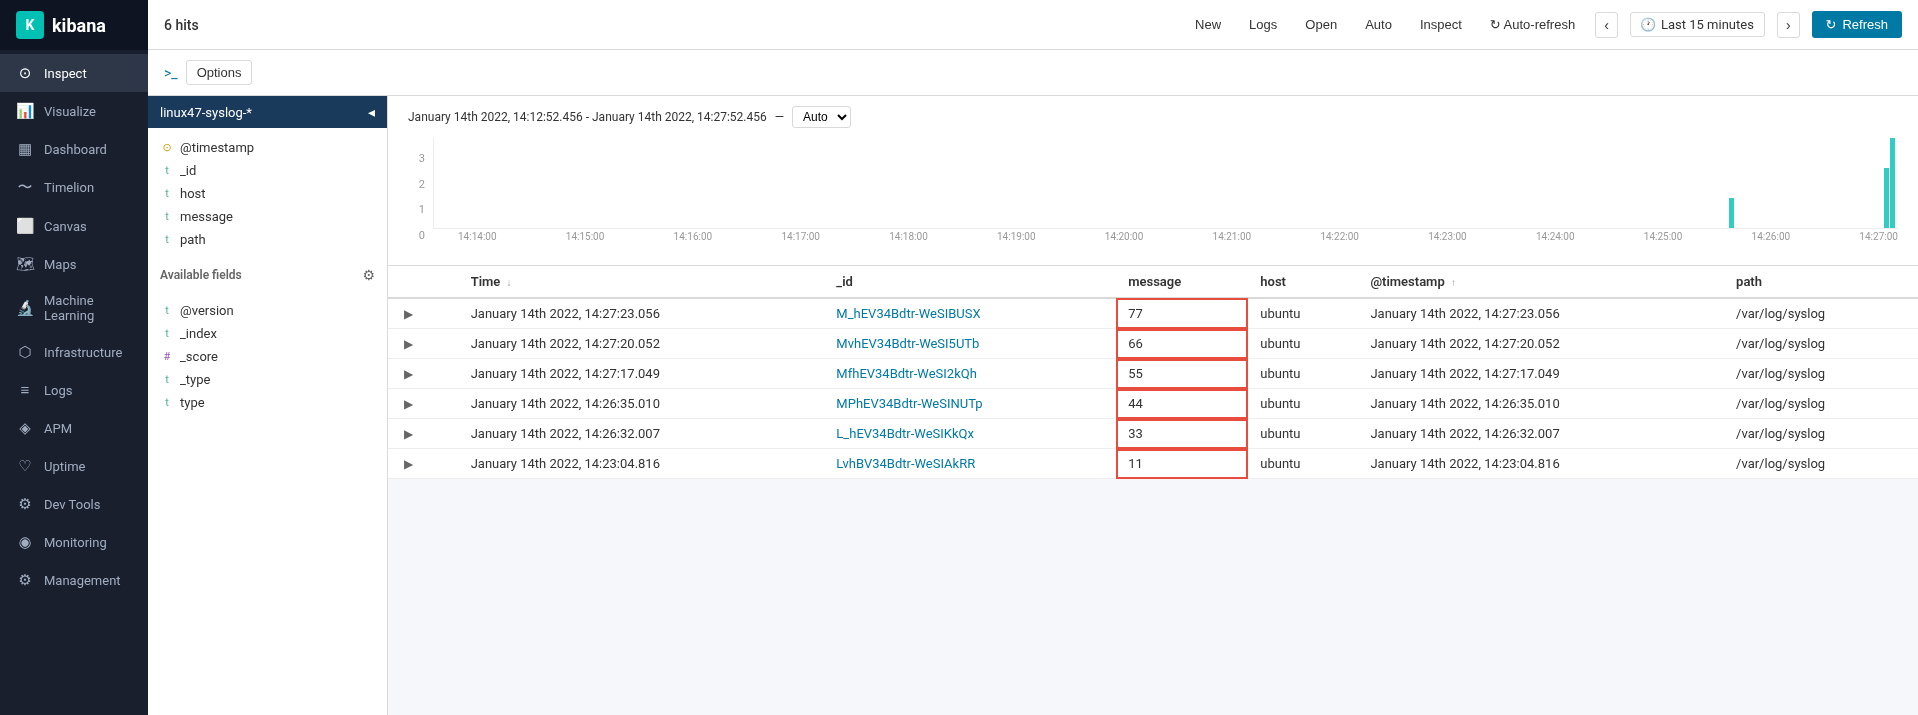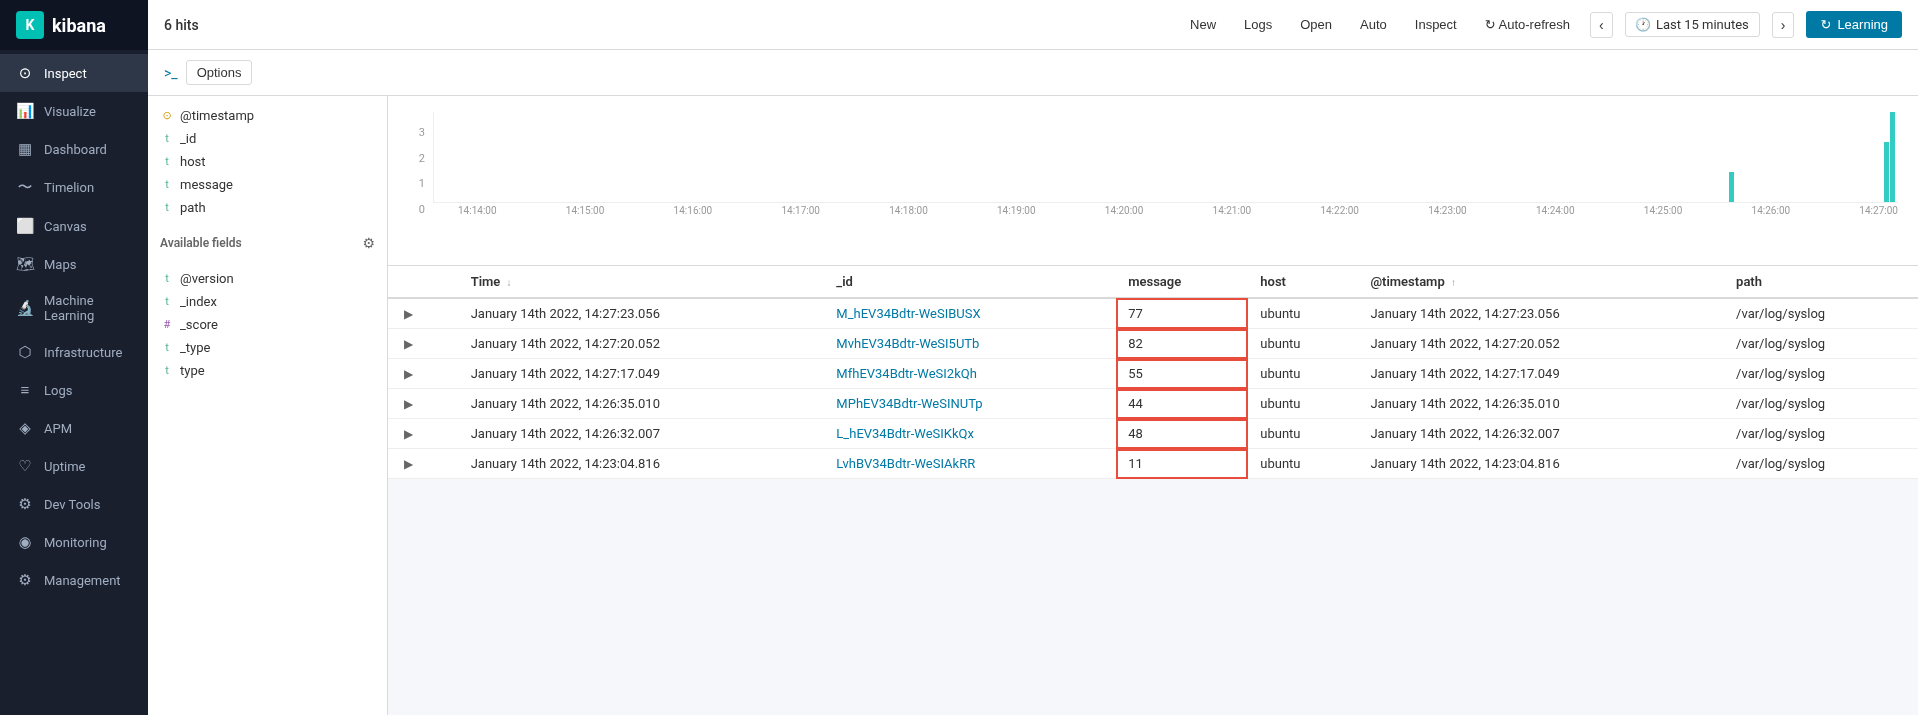--- a/index.html
+++ b/index.html
@@ -441,33 +441,37 @@
       <span>↻</span> <span>Auto-refresh</span>
     </button>
     <button class="topbar-nav-btn">‹</button>
     <div class="topbar-time">
       <span>🕐</span>
       <span>Last 15 minutes</span>
     </div>
     <button class="topbar-nav-btn">›</button>
     <button class="refresh-btn">
       <span>↻</span>
-      <span>Learning</span>
+      <span>Refresh</span>
     </button>
   </div>
 
   <div id="searchbar">
     <span class="search-prompt">&gt;_</span>
     <button class="options-btn">Options</button>
   </div>
 
 
   <div id="content">
 
     <div id="left-panel">
+      <div class="index-pattern">
+        <span>linux47-syslog-*</span>
+        <button class="collapse-btn">◂</button>
+      </div>
 
       <div class="fields-section">
         <div class="field-item">
           <span class="field-type clock">⊙</span>
           <span class="field-name">@timestamp</span>
         </div>
         <div class="field-item">
           <span class="field-type text">t</span>
           <span class="field-name">_id</span>
         </div>
@@ -509,20 +513,29 @@
         <div class="field-item">
           <span class="field-type text">t</span>
           <span class="field-name">type</span>
         </div>
       </div>
     </div>
 
     <div id="right-panel">
 
       <div id="chart-area">
+        <div class="chart-header">
+          <div class="date-range-bar">
+            <span>January 14th 2022, 14:12:52.456 - January 14th 2022, 14:27:52.456</span>
+            <span>—</span>
+            <select class="auto-select">
+              <option>Auto</option>
+            </select>
+          </div>
+        </div>
         <div class="chart-container">
           <div class="chart-y-axis">
             <span>3</span>
             <span>2</span>
             <span>1</span>
             <span>0</span>
           </div>
           <div style="flex:1; display:flex; flex-direction:column;">
             <div class="chart-plot-area" id="chart-bars-container">
 
@@ -1302,21 +1315,21 @@
     <td class="id-col">M_hEV34Bdtr-WeSIBUSX</td>
     <td class="message-cell">77</td>
     <td>ubuntu</td>
     <td>January 14th 2022, 14:27:23.056</td>
     <td class="path-col">/var/log/syslog</td>
   </tr>
               <tr>
     <td><button class="expand-btn">▶</button></td>
     <td class="time-col">January 14th 2022, 14:27:20.052</td>
     <td class="id-col">MvhEV34Bdtr-WeSI5UTb</td>
-    <td class="message-cell">82</td>
+    <td class="message-cell">66</td>
     <td>ubuntu</td>
     <td>January 14th 2022, 14:27:20.052</td>
     <td class="path-col">/var/log/syslog</td>
   </tr>
               <tr>
     <td><button class="expand-btn">▶</button></td>
     <td class="time-col">January 14th 2022, 14:27:17.049</td>
     <td class="id-col">MfhEV34Bdtr-WeSI2kQh</td>
     <td class="message-cell">55</td>
     <td>ubuntu</td>
@@ -1329,21 +1342,21 @@
     <td class="id-col">MPhEV34Bdtr-WeSINUTp</td>
     <td class="message-cell">44</td>
     <td>ubuntu</td>
     <td>January 14th 2022, 14:26:35.010</td>
     <td class="path-col">/var/log/syslog</td>
   </tr>
               <tr>
     <td><button class="expand-btn">▶</button></td>
     <td class="time-col">January 14th 2022, 14:26:32.007</td>
     <td class="id-col">L_hEV34Bdtr-WeSIKkQx</td>
-    <td class="message-cell">48</td>
+    <td class="message-cell">33</td>
     <td>ubuntu</td>
     <td>January 14th 2022, 14:26:32.007</td>
     <td class="path-col">/var/log/syslog</td>
   </tr>
               <tr>
     <td><button class="expand-btn">▶</button></td>
     <td class="time-col">January 14th 2022, 14:23:04.816</td>
     <td class="id-col">LvhBV34Bdtr-WeSIAkRR</td>
     <td class="message-cell">11</td>
     <td>ubuntu</td>

